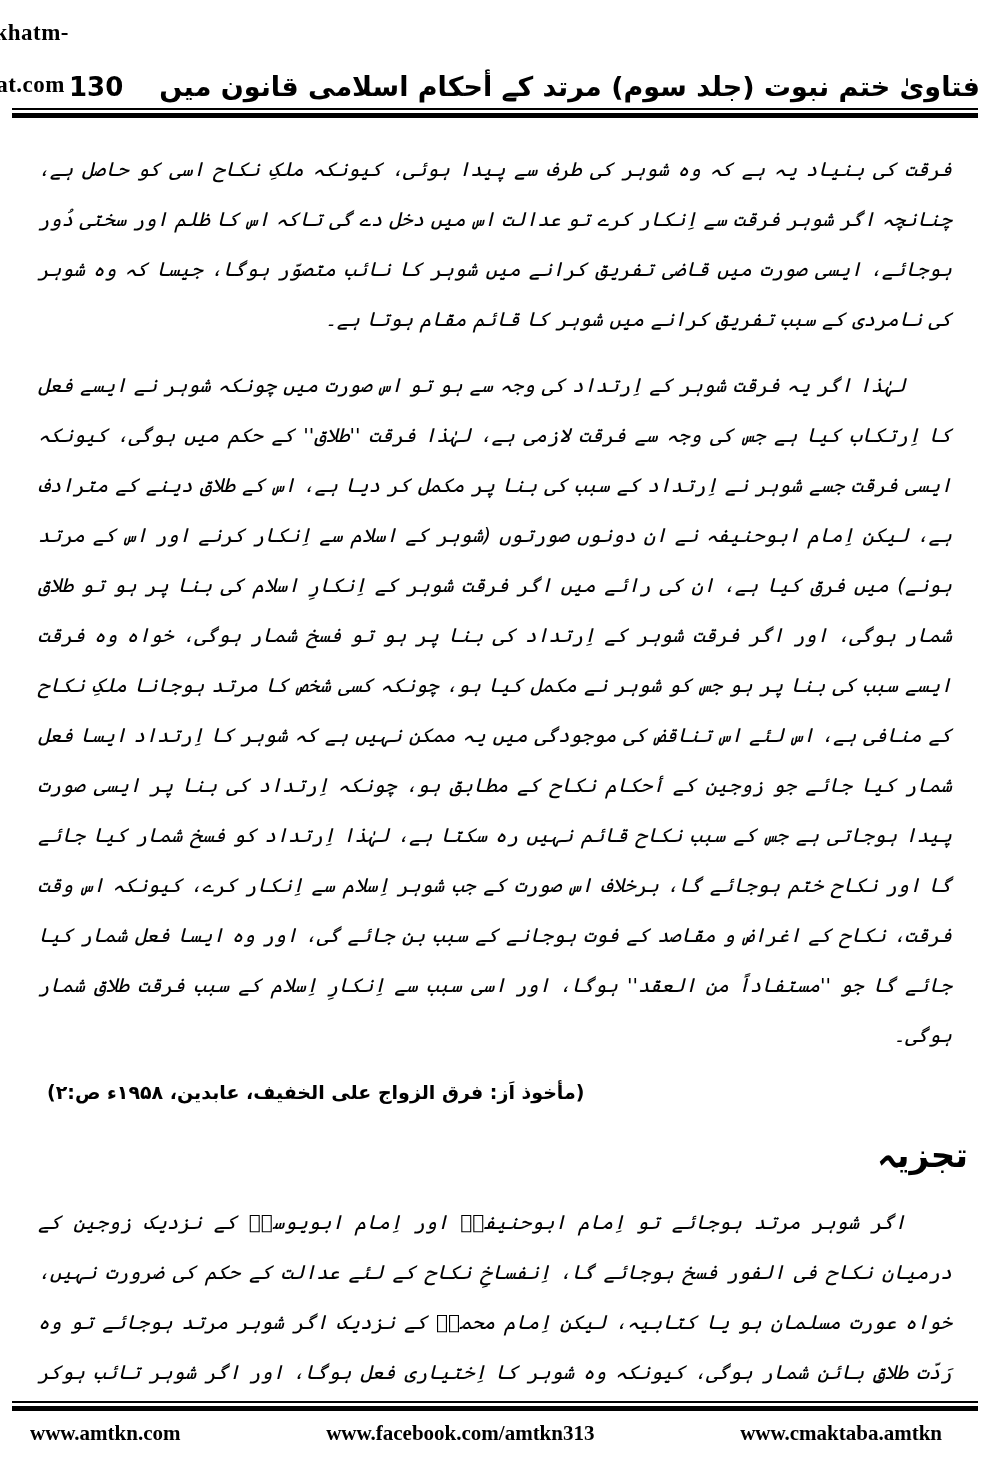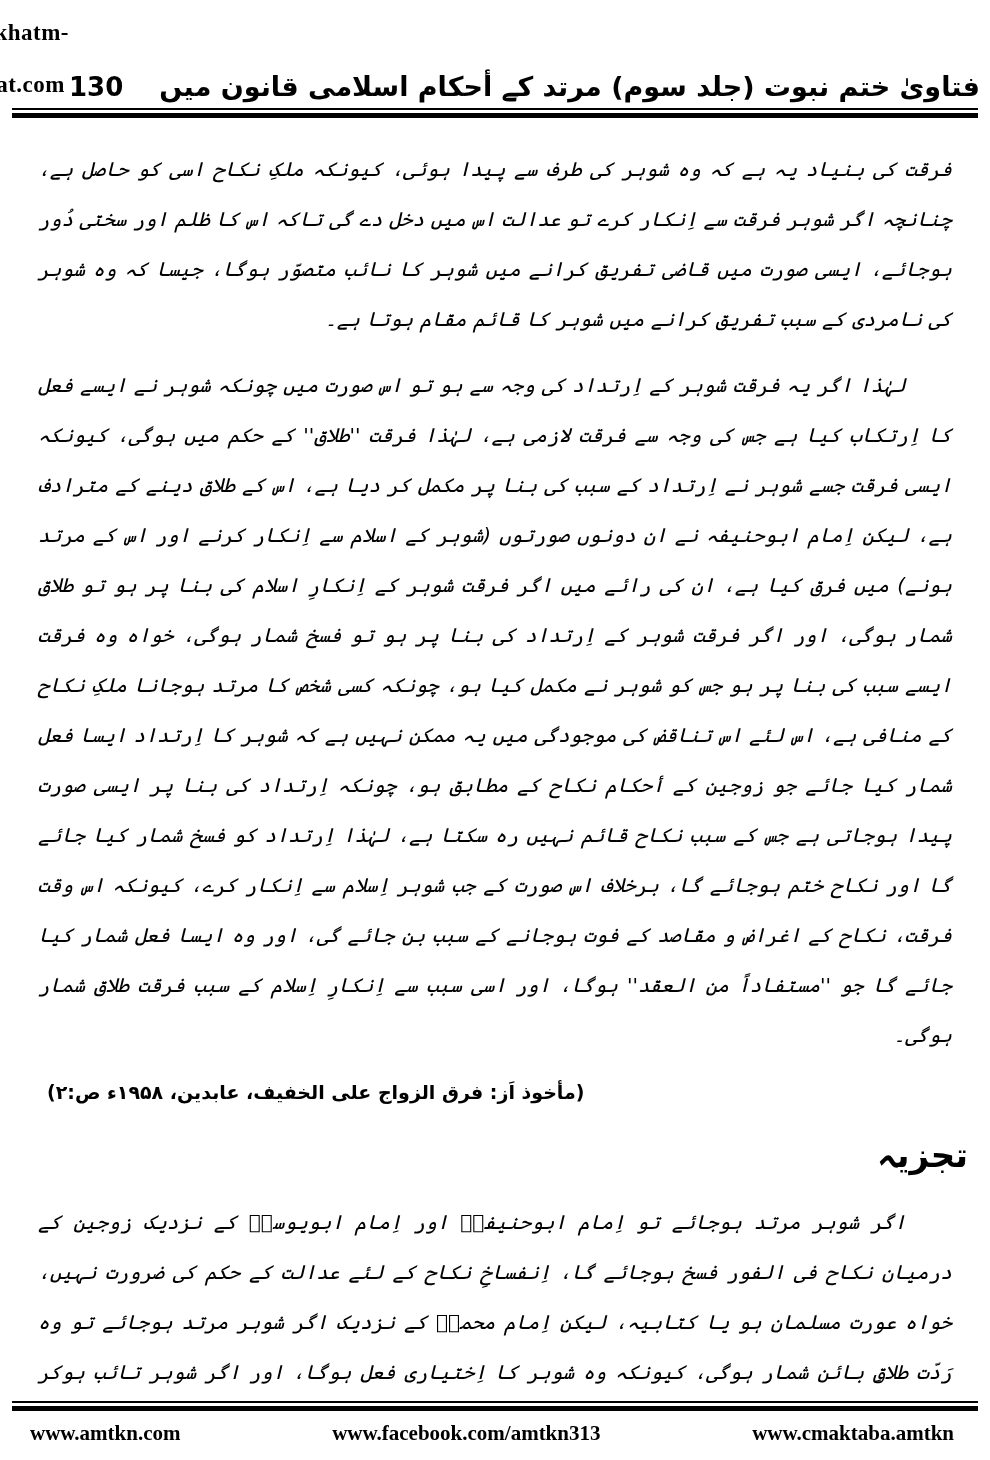--- a/index.html
+++ b/index.html
@@ -95,21 +95,21 @@
     position: absolute;
     bottom: 0;
     left: 0;
     right: 0;
     background: #ffffff;
   }
   .footer-urls {
     display: flex;
     justify-content: space-between;
     align-items: center;
-    padding: 10px 36px 14px 30px;
+    padding: 10px 48px 14px 30px;
     font-family: "Liberation Serif", serif;
     font-weight: bold;
     font-size: 21px;
   }
   .footer-urls .center { text-align: center; }
   .footer-urls .right  { text-align: right; }
 </style>
 </head>
 <body>
 

